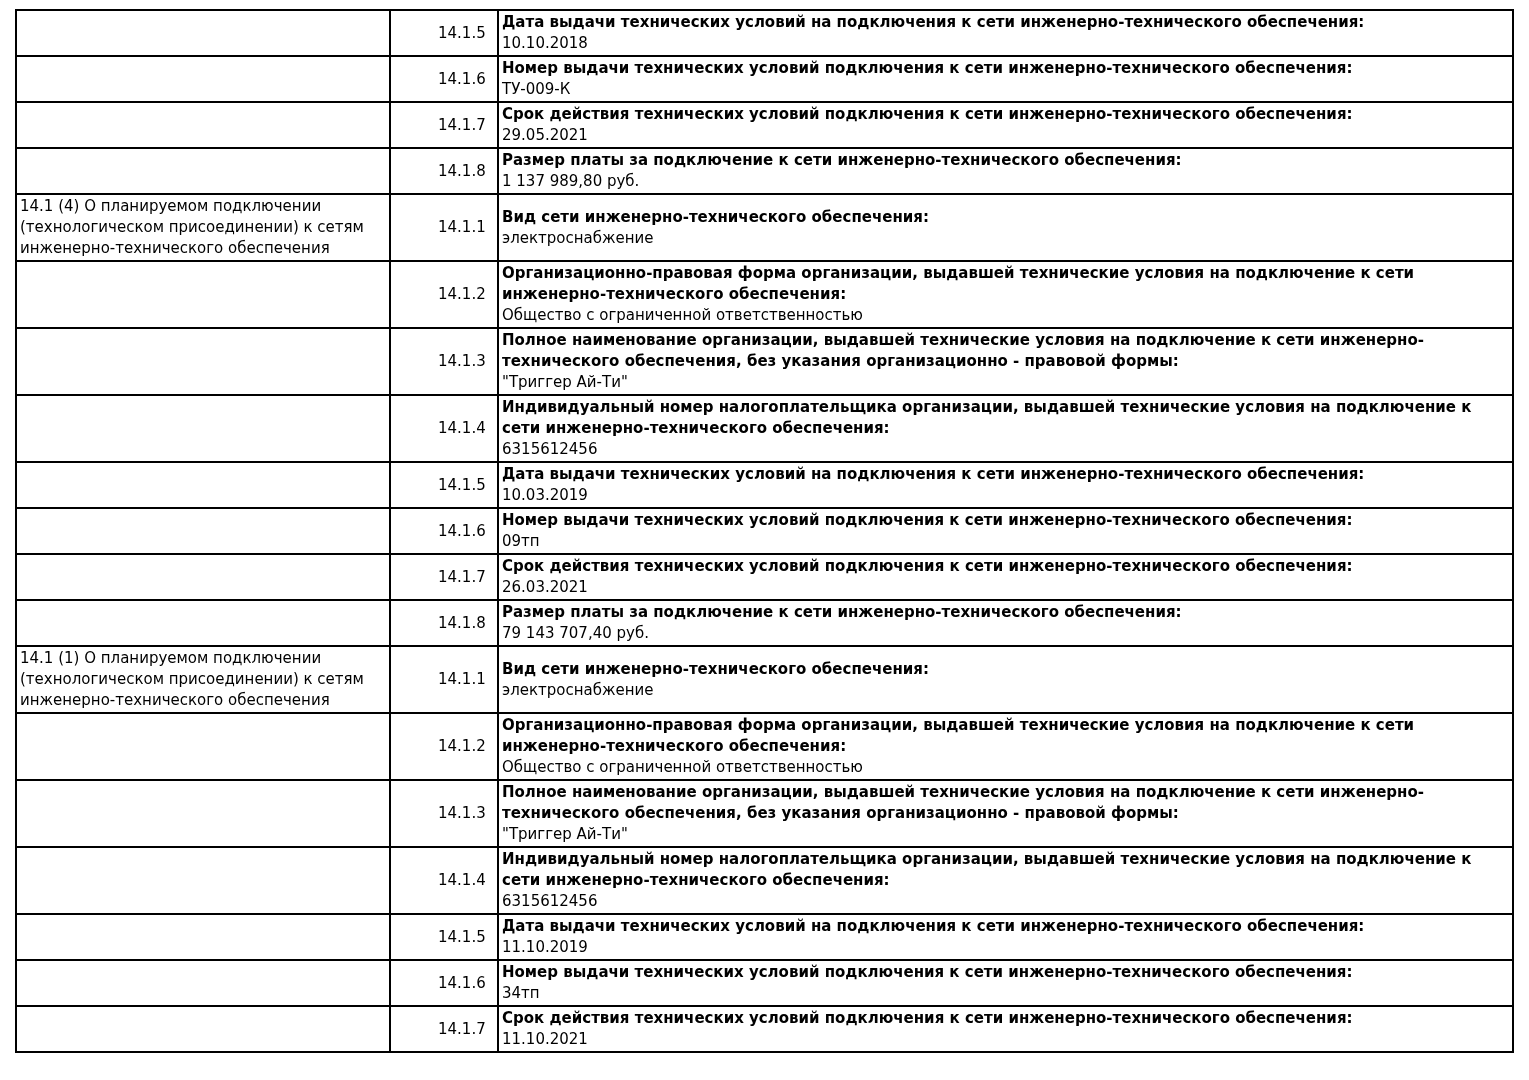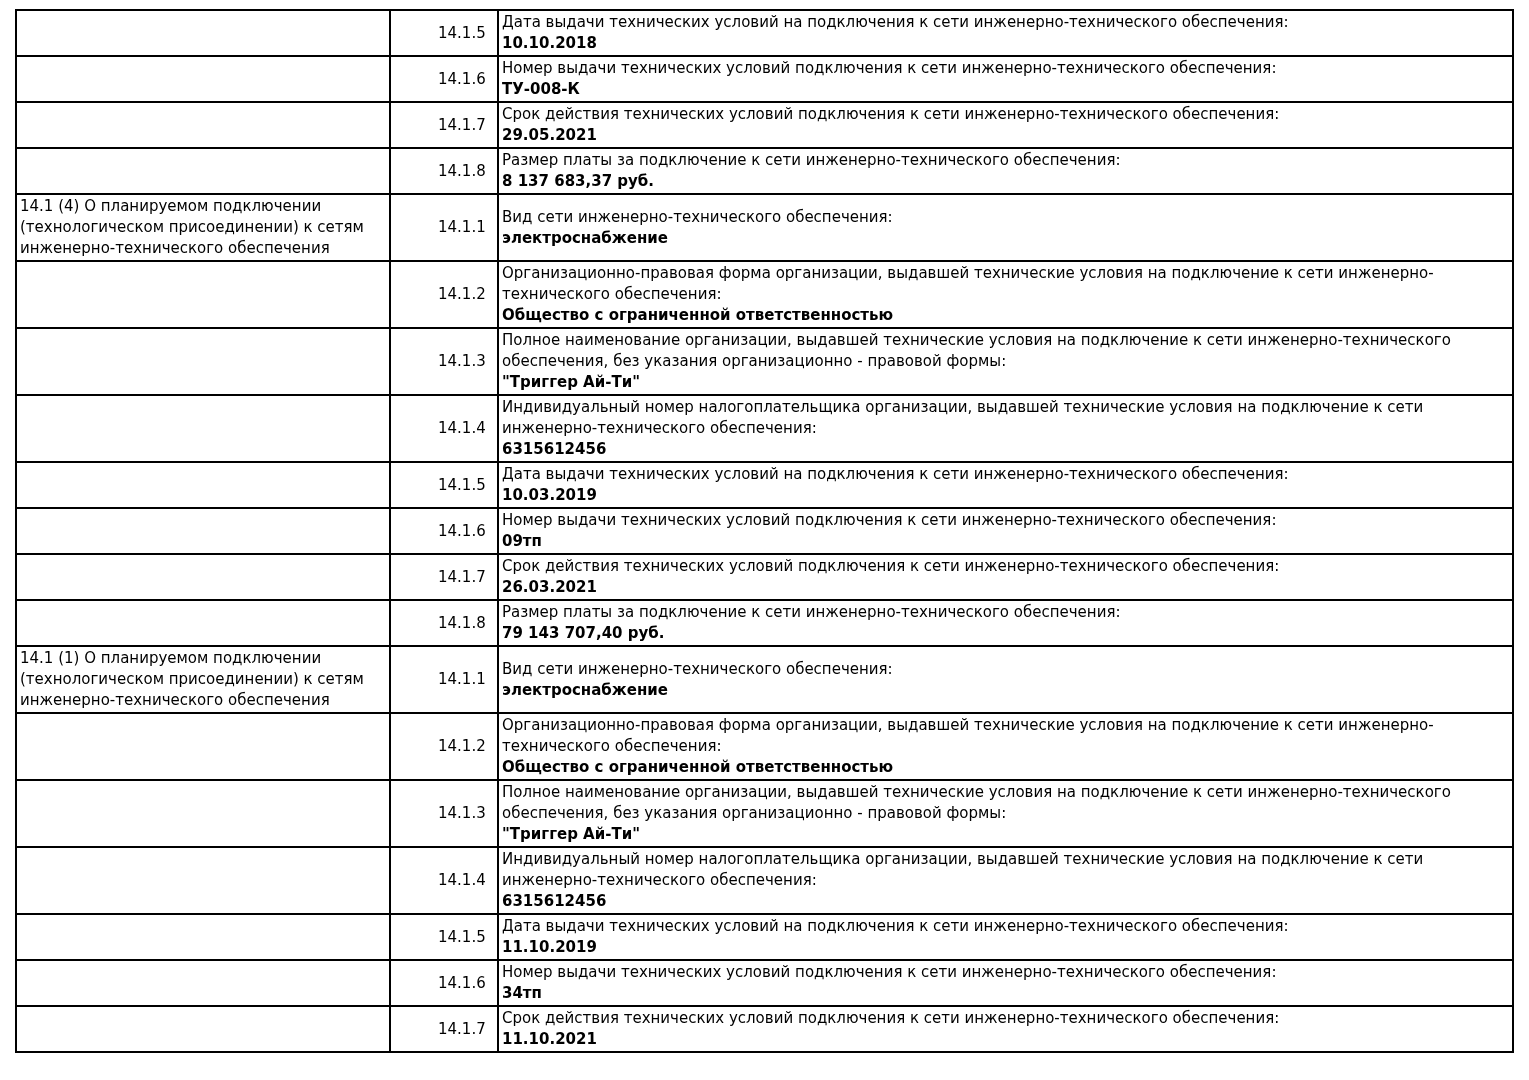--- a/index.html
+++ b/index.html
@@ -39,24 +39,24 @@
   }
   .section-label {
     font-size: 15px;
     line-height: 21px;
   }
   .item-number {
     white-space: nowrap;
     margin-left: 44px;
   }
   .field-label {
+    font-weight: bold;
+  }
+  .field-value {
     font-weight: normal;
-  }
-  .field-value {
-    font-weight: bold;
   }
 </style>
 </head>
 <body>
 
 <div class="page">
   <table class="decl-table">
     <colgroup>
       <col style="width:374px">
       <col style="width:108px">
@@ -77,21 +77,21 @@
   </tr>
         <tr>
     <td class="c-section">
       <div class="section-label"></div>
     </td>
     <td class="c-item">
       <span class="item-number">14.1.6</span>
     </td>
     <td class="c-content">
       <div class="field-label">Номер выдачи технических условий подключения к сети инженерно-технического обеспечения:</div>
-      <div class="field-value">ТУ-008-К</div>
+      <div class="field-value">ТУ-009-К</div>
     </td>
   </tr>
         <tr>
     <td class="c-section">
       <div class="section-label"></div>
     </td>
     <td class="c-item">
       <span class="item-number">14.1.7</span>
     </td>
     <td class="c-content">
@@ -101,21 +101,21 @@
   </tr>
         <tr>
     <td class="c-section">
       <div class="section-label"></div>
     </td>
     <td class="c-item">
       <span class="item-number">14.1.8</span>
     </td>
     <td class="c-content">
       <div class="field-label">Размер платы за подключение к сети инженерно-технического обеспечения:</div>
-      <div class="field-value">8 137 683,37 руб.</div>
+      <div class="field-value">1 137 989,80 руб.</div>
     </td>
   </tr>
         <tr>
     <td class="c-section">
       <div class="section-label">14.1 (4) О планируемом подключении (технологическом присоединении) к сетям инженерно-технического обеспечения</div>
     </td>
     <td class="c-item">
       <span class="item-number">14.1.1</span>
     </td>
     <td class="c-content">

